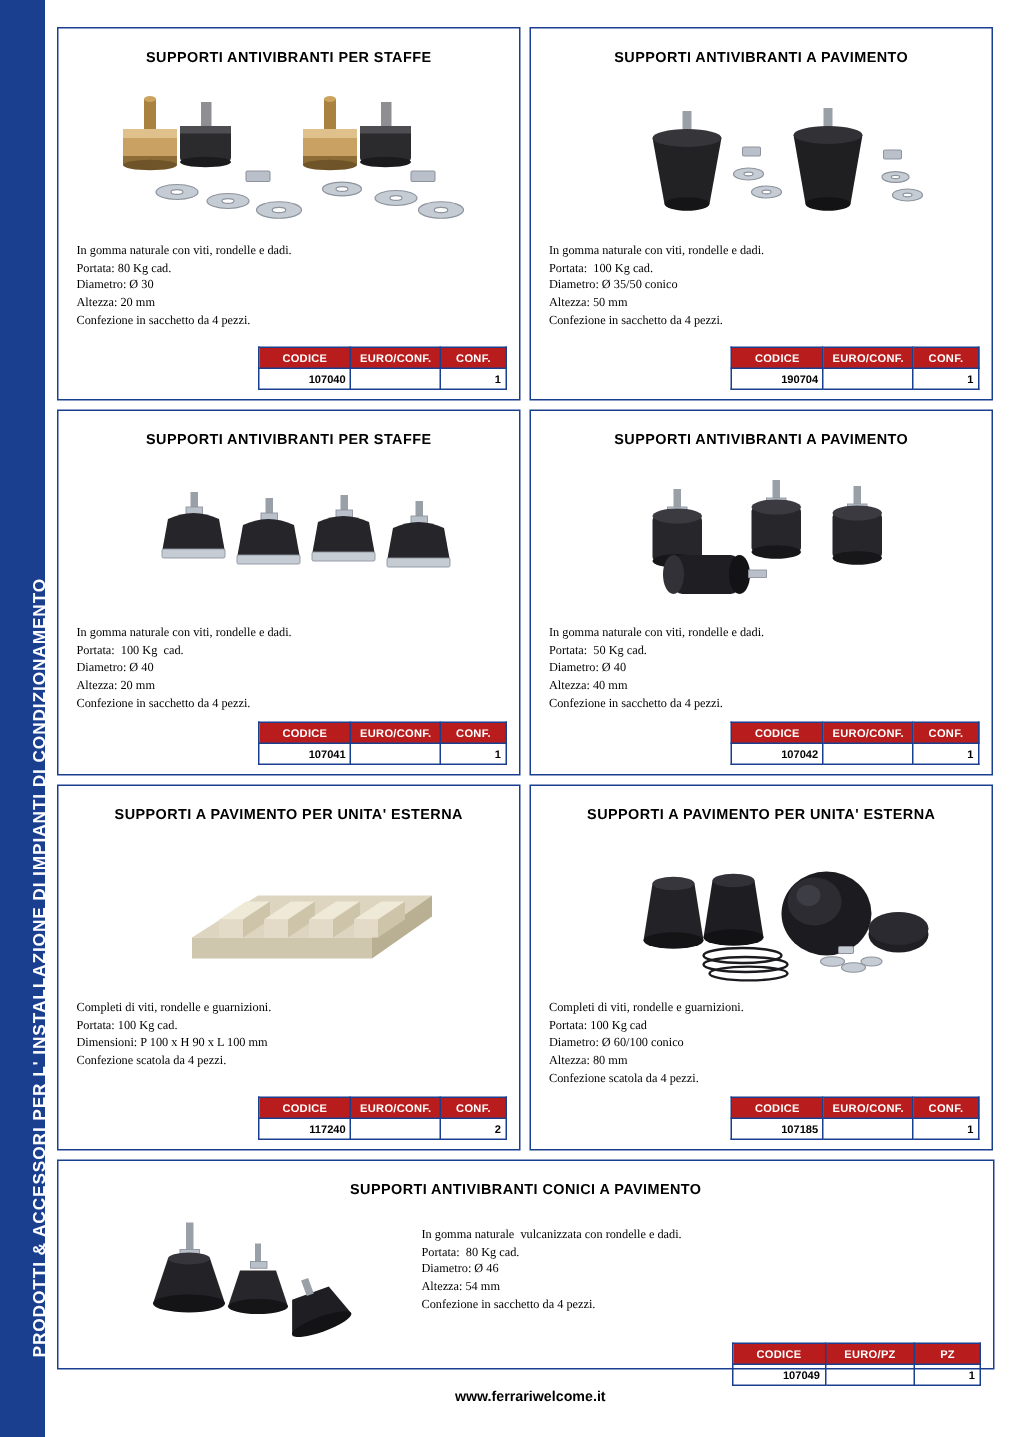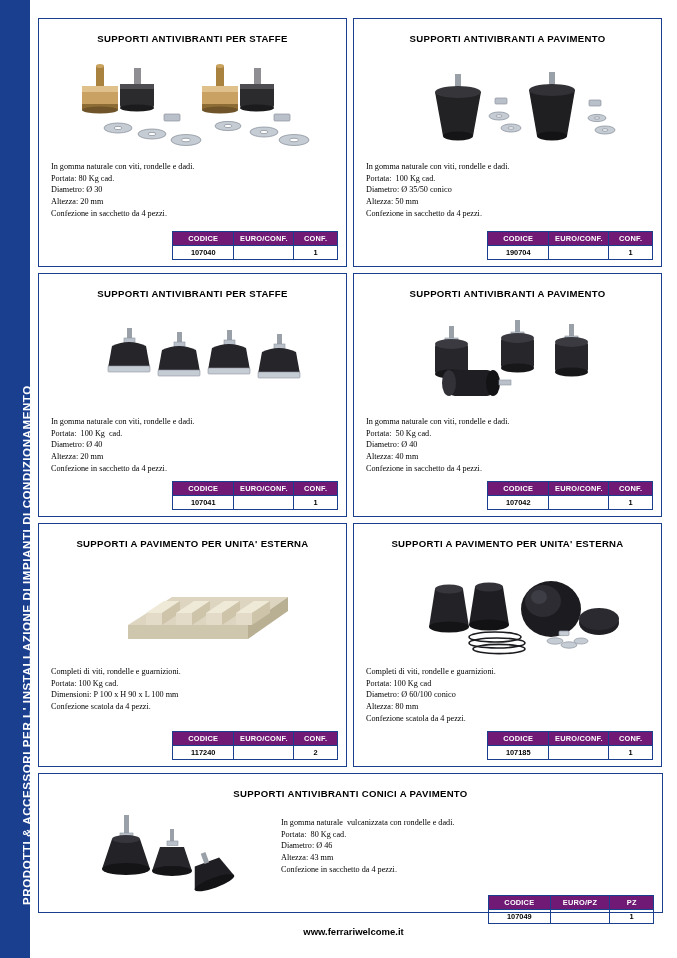--- a/index.html
+++ b/index.html
@@ -72,27 +72,27 @@
 
   
   .codetable {
     margin-top:auto;
     align-self:flex-end;
     width:166px;
     border-collapse:collapse;
     font-size:7.4px;
   }
   .codetable th {
-    background:#701a75; color:#fff; font-weight:bold;
+    background:#b91c1c; color:#fff; font-weight:bold;
     padding:2px 2px; text-align:center; letter-spacing:0.2px;
     border:0.5px solid #1b3f8f;
   }
   .codetable td {
     border:0.6px solid #1b3f8f;
-    padding:2px 3px; text-align:center; font-weight:bold; color:#000;
+    padding:2px 3px; text-align:right; font-weight:bold; color:#000;
   }
   .codetable td.c1 { width:62px; }
   .codetable td.c2 { width:60px; }
   .codetable td.c3 { width:44px; }
 
   .footer {
     position:absolute; left:30px; top:926px; width:647px;
     text-align:center; font-size:9.5px; font-weight:bold; color:#000;
   }
 
@@ -489,21 +489,21 @@
               <ellipse cx="149" cy="80" rx="21" ry="5" fill="#131316"></ellipse>
               <rect x="146" y="48" width="5" height="11" fill="#9aa0a8"></rect>
             </g>
           </svg>
         </div>
         <div style="flex:1;padding-top:14px;">
           <div class="desc">
             <div class="ln">In gomma naturale  vulcanizzata con rondelle e dadi.</div>
             <div class="ln">Portata:  80 Kg cad.</div>
             <div class="ln">Diametro: Ø 46</div>
-            <div class="ln">Altezza: 43 mm</div>
+            <div class="ln">Altezza: 54 mm</div>
             <div class="ln">Confezione in sacchetto da 4 pezzi.</div>
           </div>
         </div>
       </div>
       <table class="codetable">
         <tbody>
             <tr>
           <th>CODICE</th>
           <th>EURO/PZ</th>
           <th>PZ</th>

